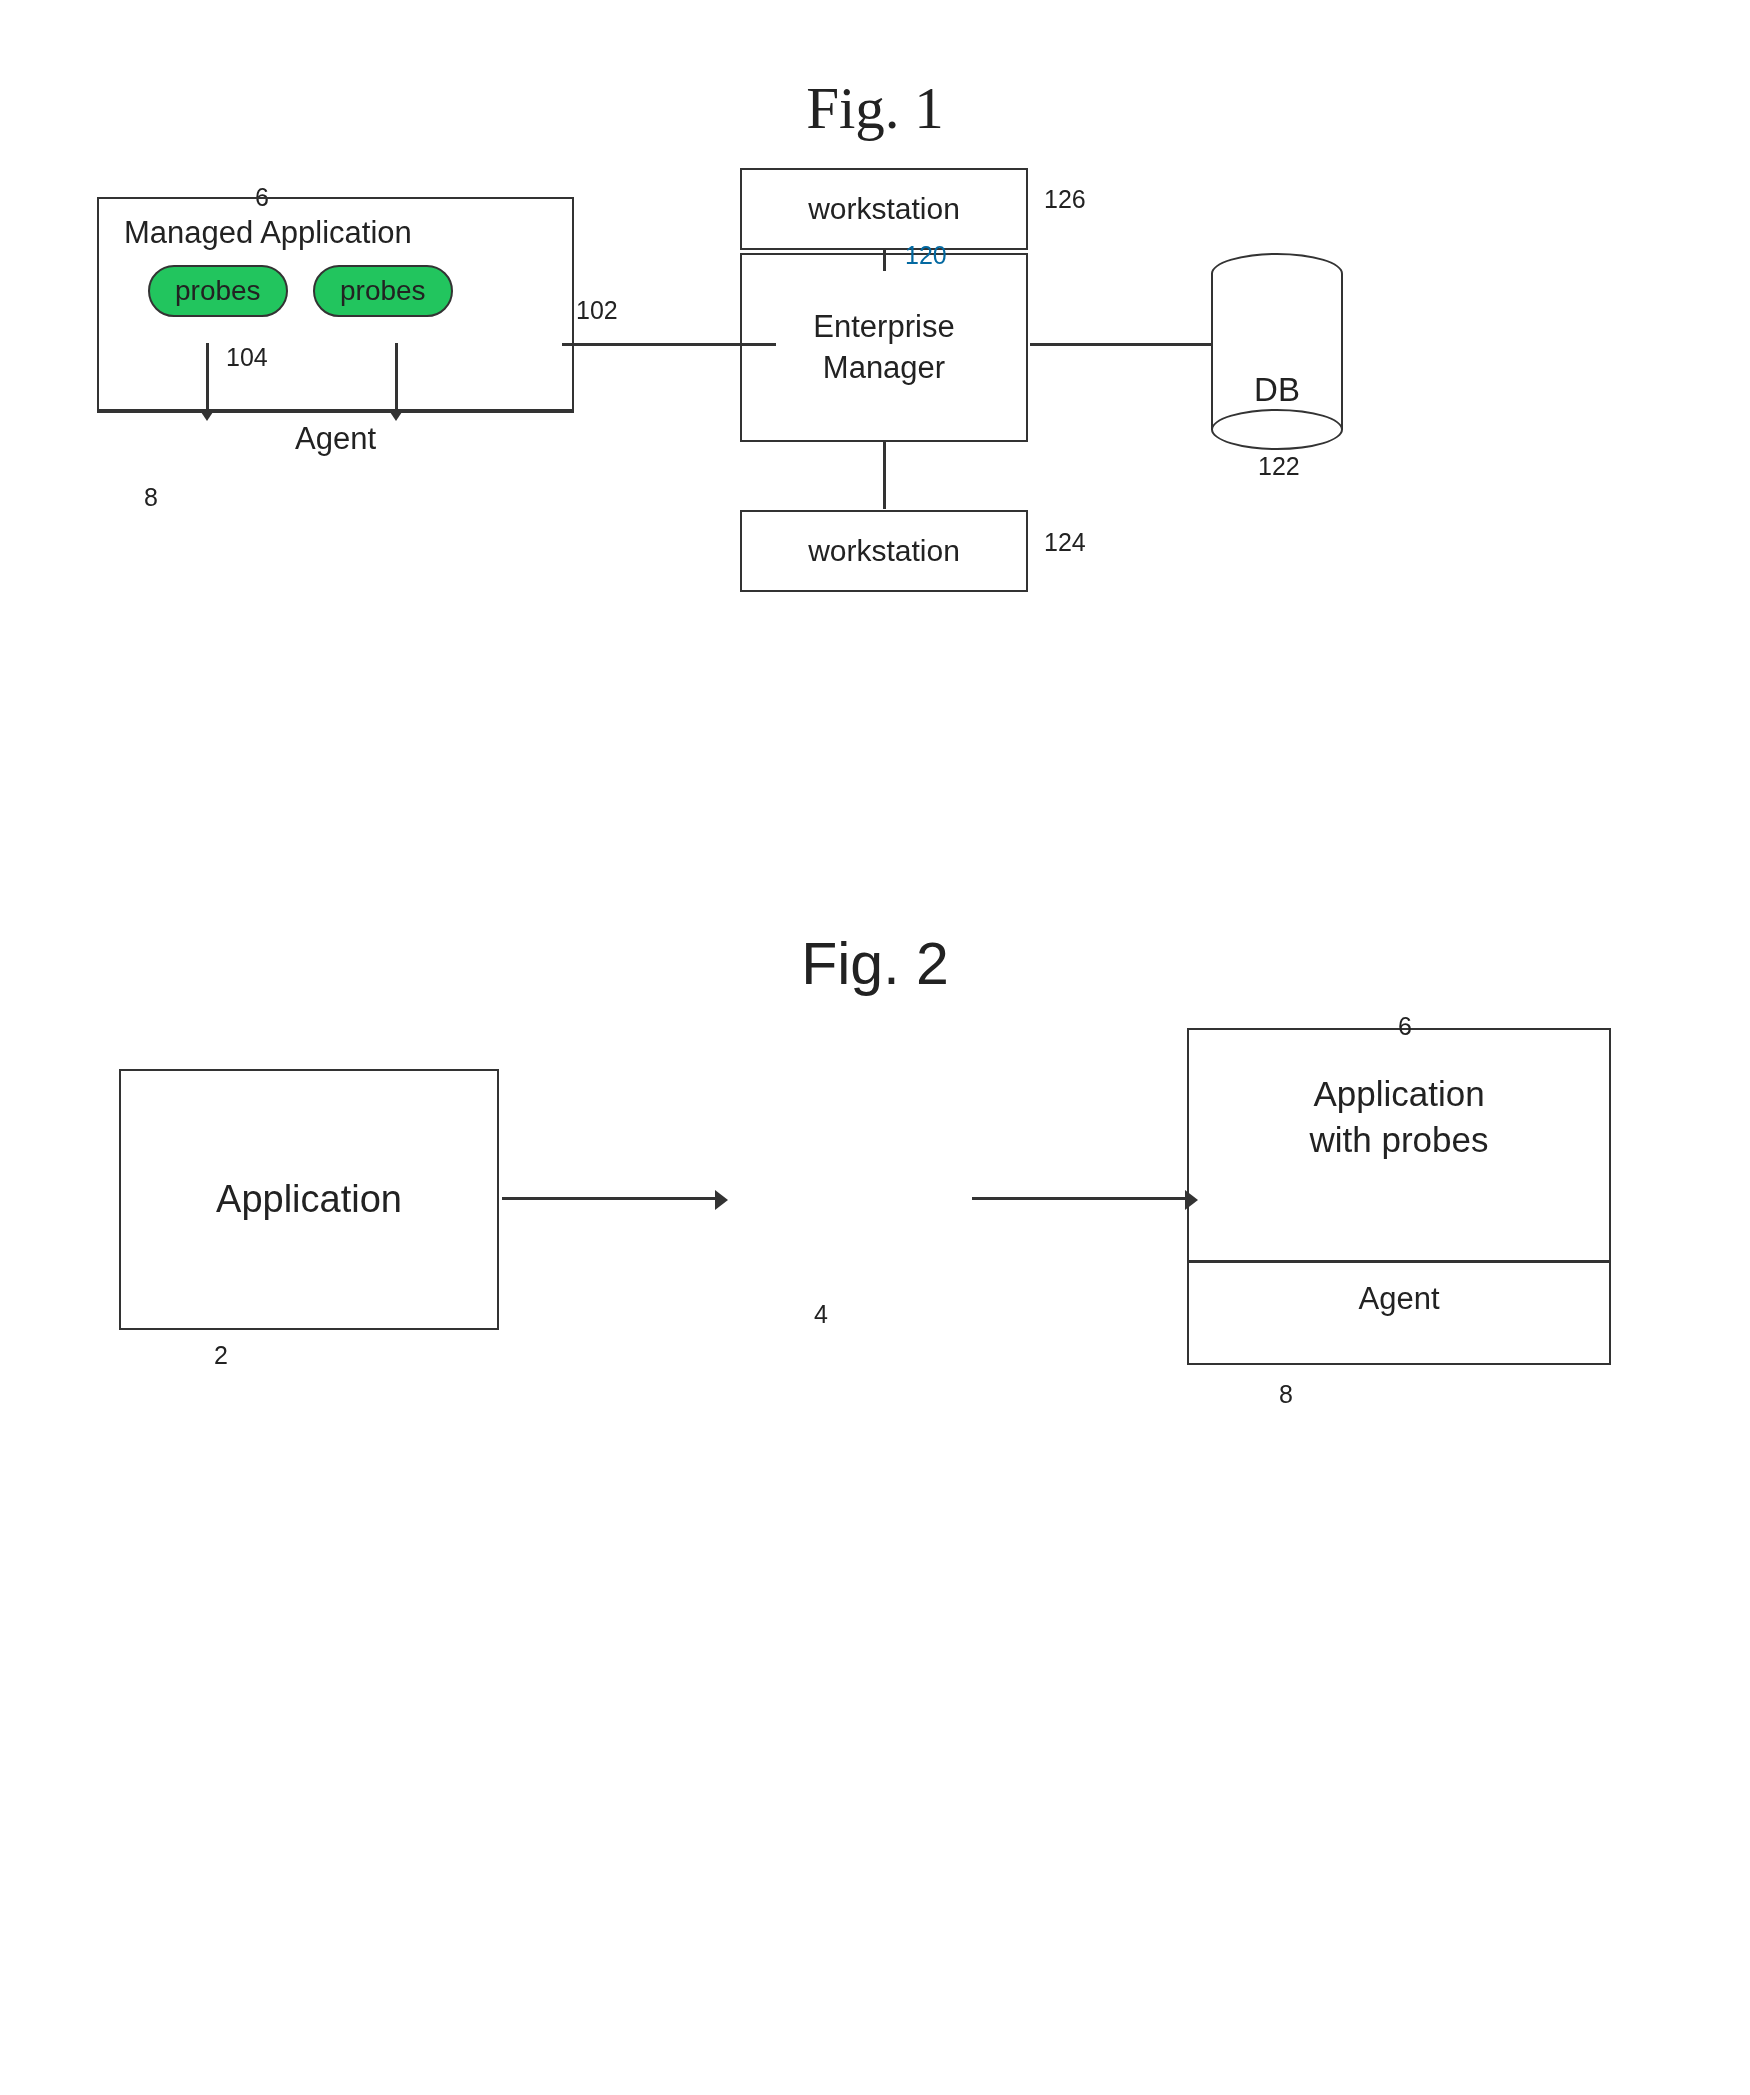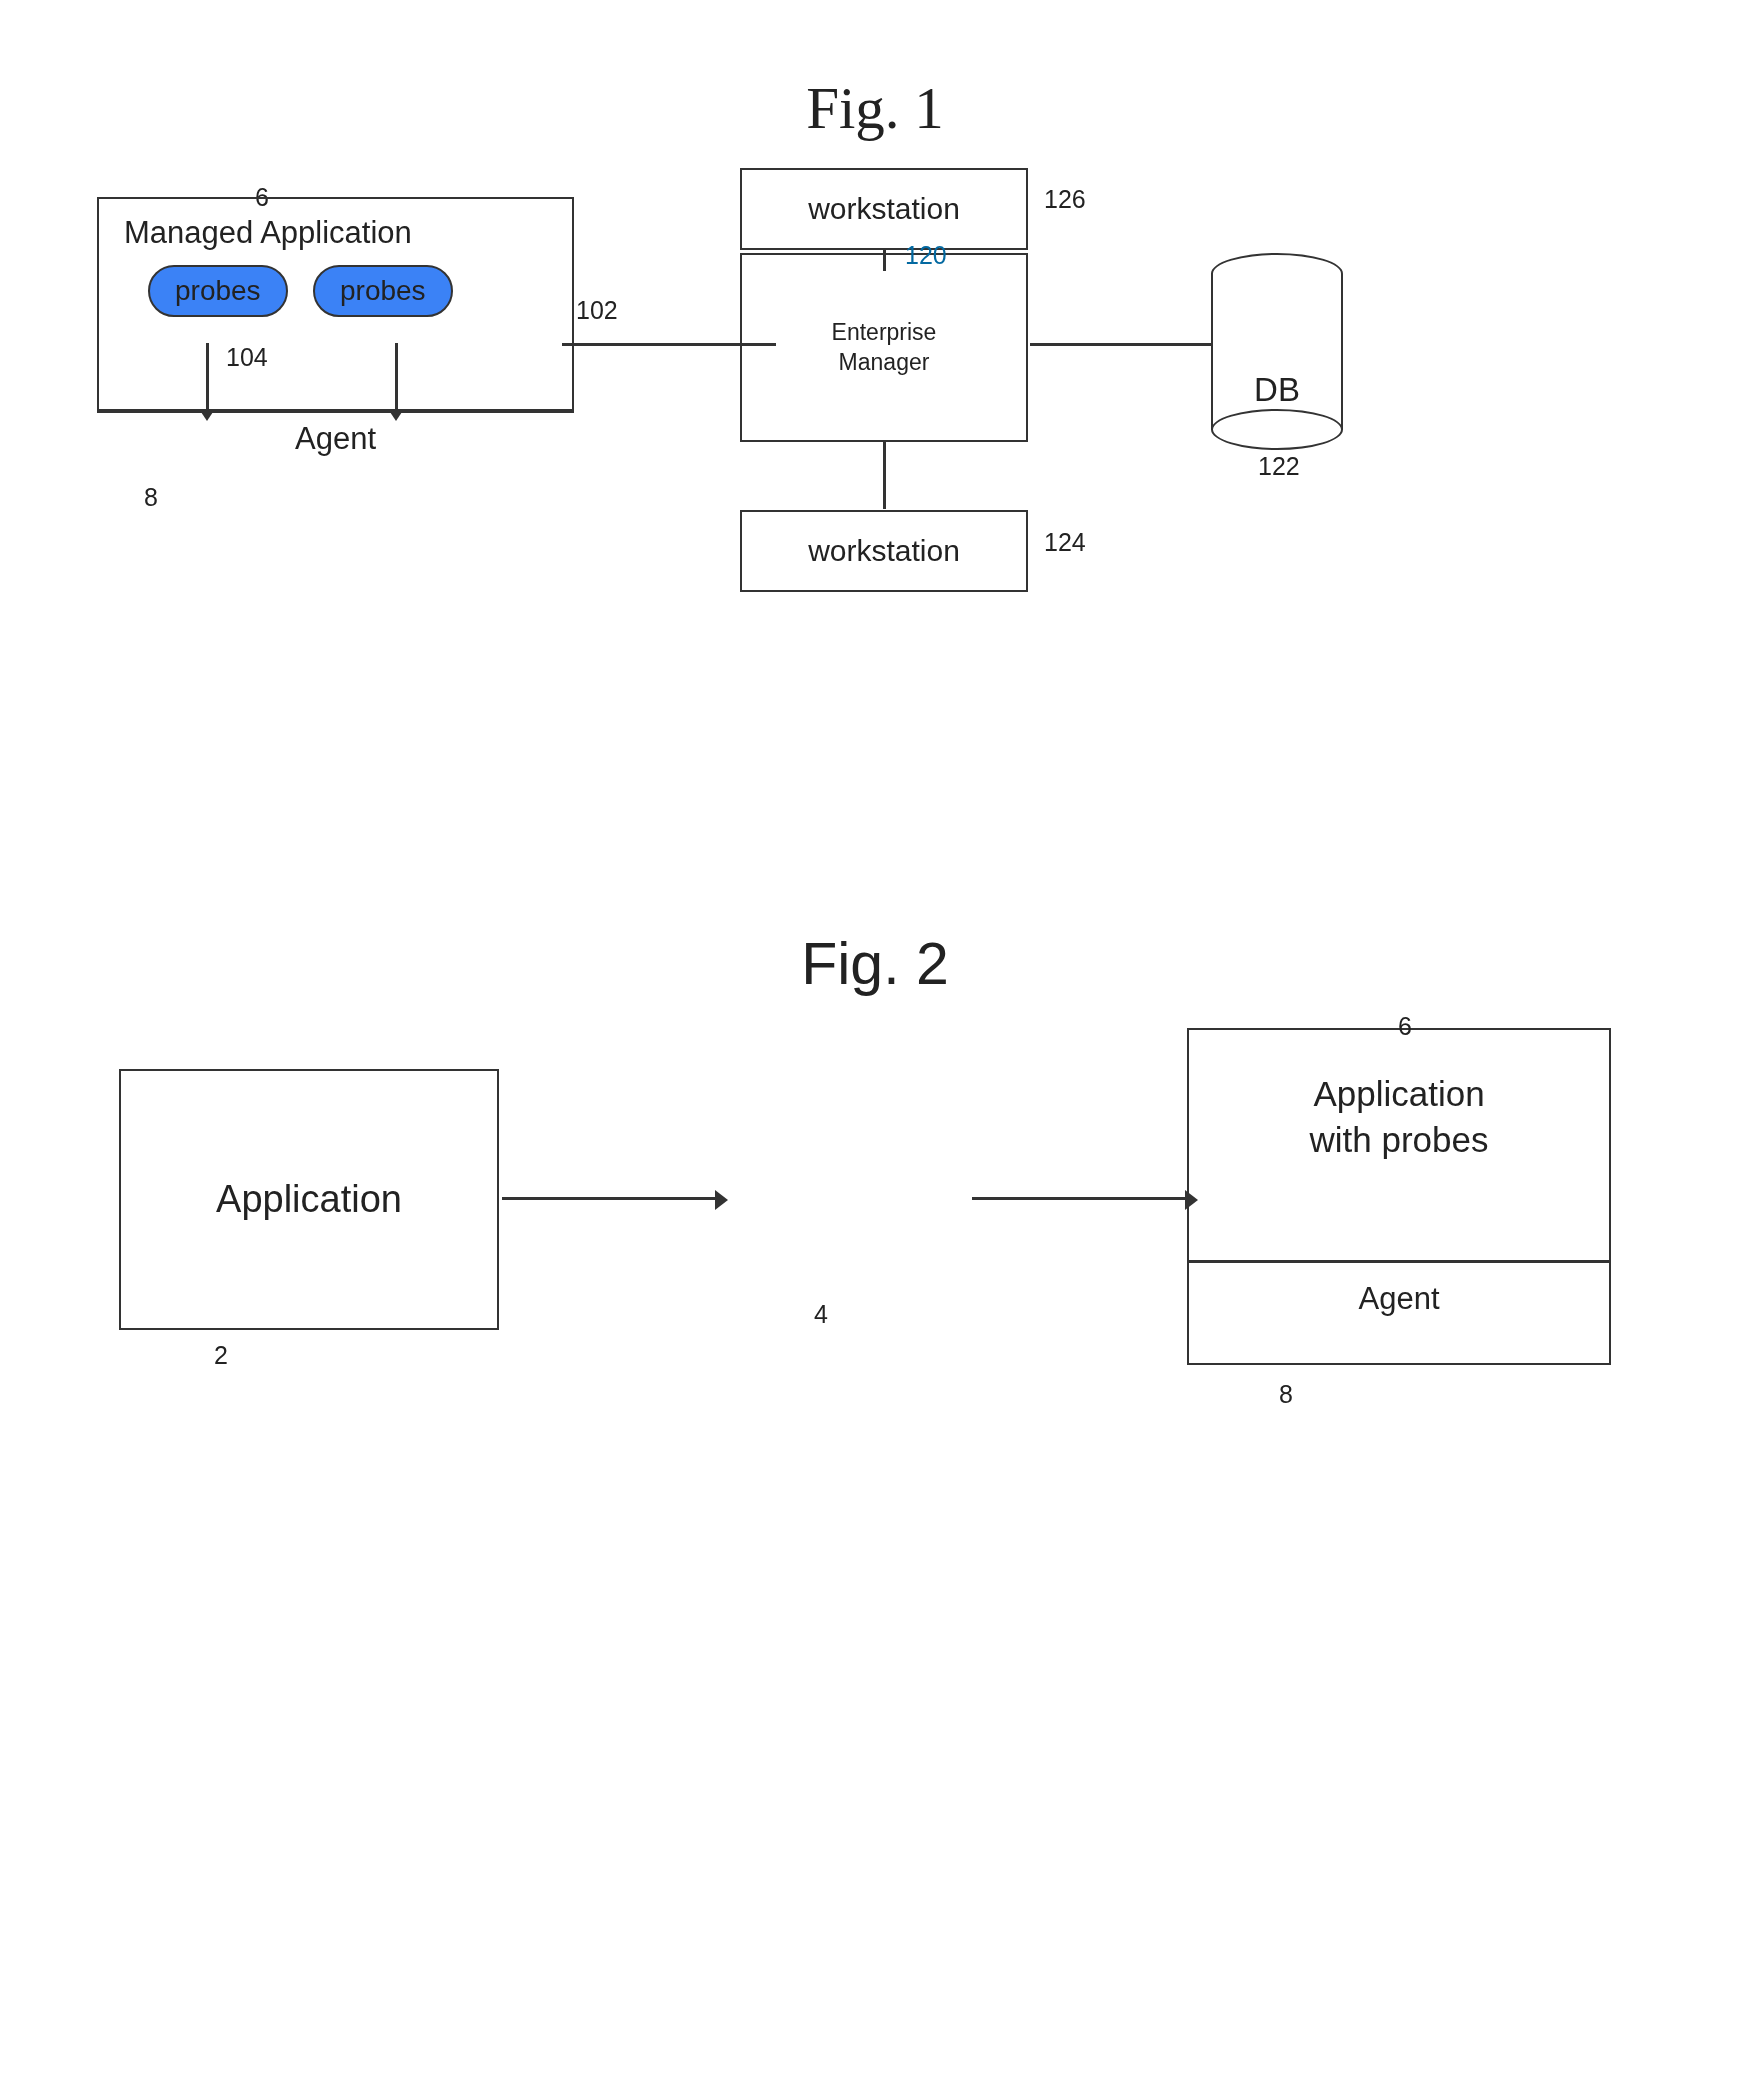--- a/index.html
+++ b/index.html
@@ -57,21 +57,21 @@
 
     
     .probe-pill {
       position: absolute;
       top: 66px;
       border: 2.1px solid #333;
       border-radius: 33px;
       padding: 8.2px 25px;
       font-size: 28px;
       color: #222;
-      background: #3b82f6;
+      background: #22c55e;
     }
     #probe1 { left: 49px; }
     #probe2 { left: 214px; }
 
     
     #ref-104 {
       position: absolute;
       top: 144px;
       left: 127px;
       font-size: 25px;
@@ -168,21 +168,21 @@
       top: 204px;
       left: 740px;
       width: 288px;
       height: 189px;
       border: 2.5px solid #333;
       display: flex;
       align-items: center;
       justify-content: center;
     }
     #em-label {
-      font-size: 23px;
+      font-size: 31px;
       color: #222;
       text-align: center;
       line-height: 1.3;
     }
 
     
     #ref-120 {
       position: absolute;
       top: 192px;
       left: 905px;

